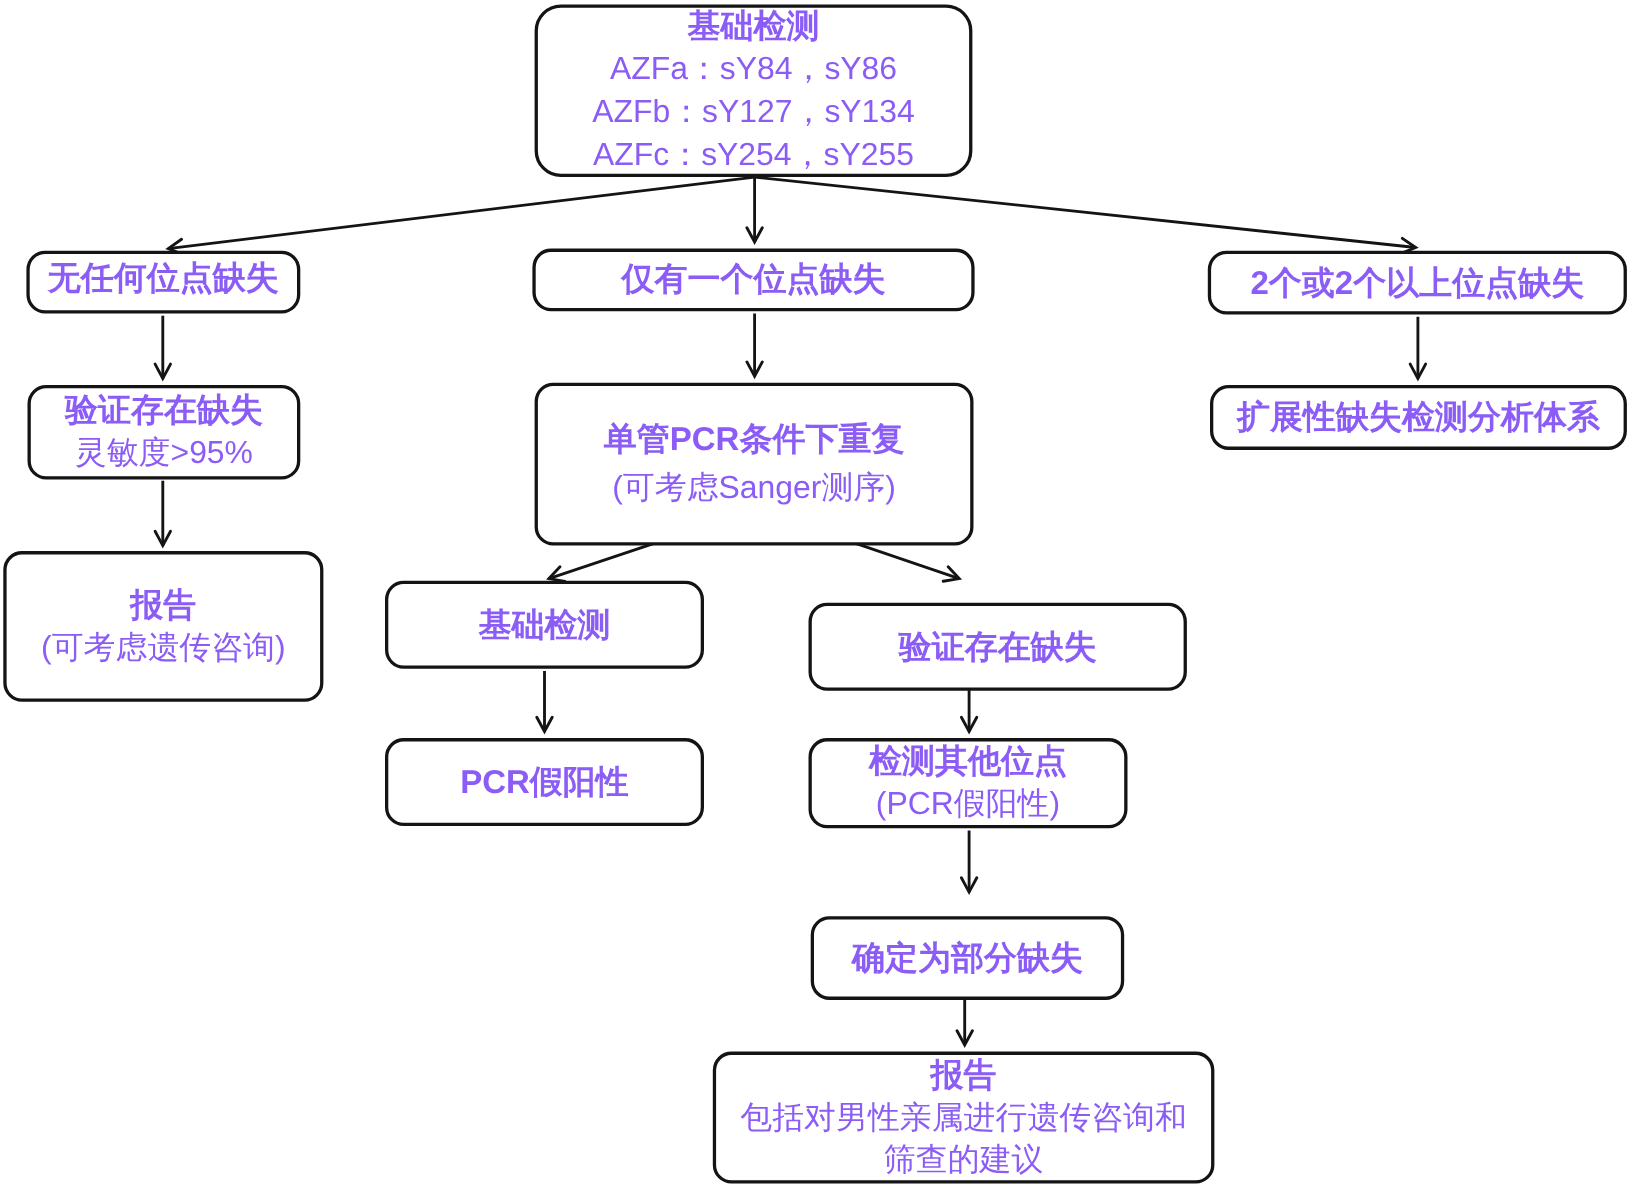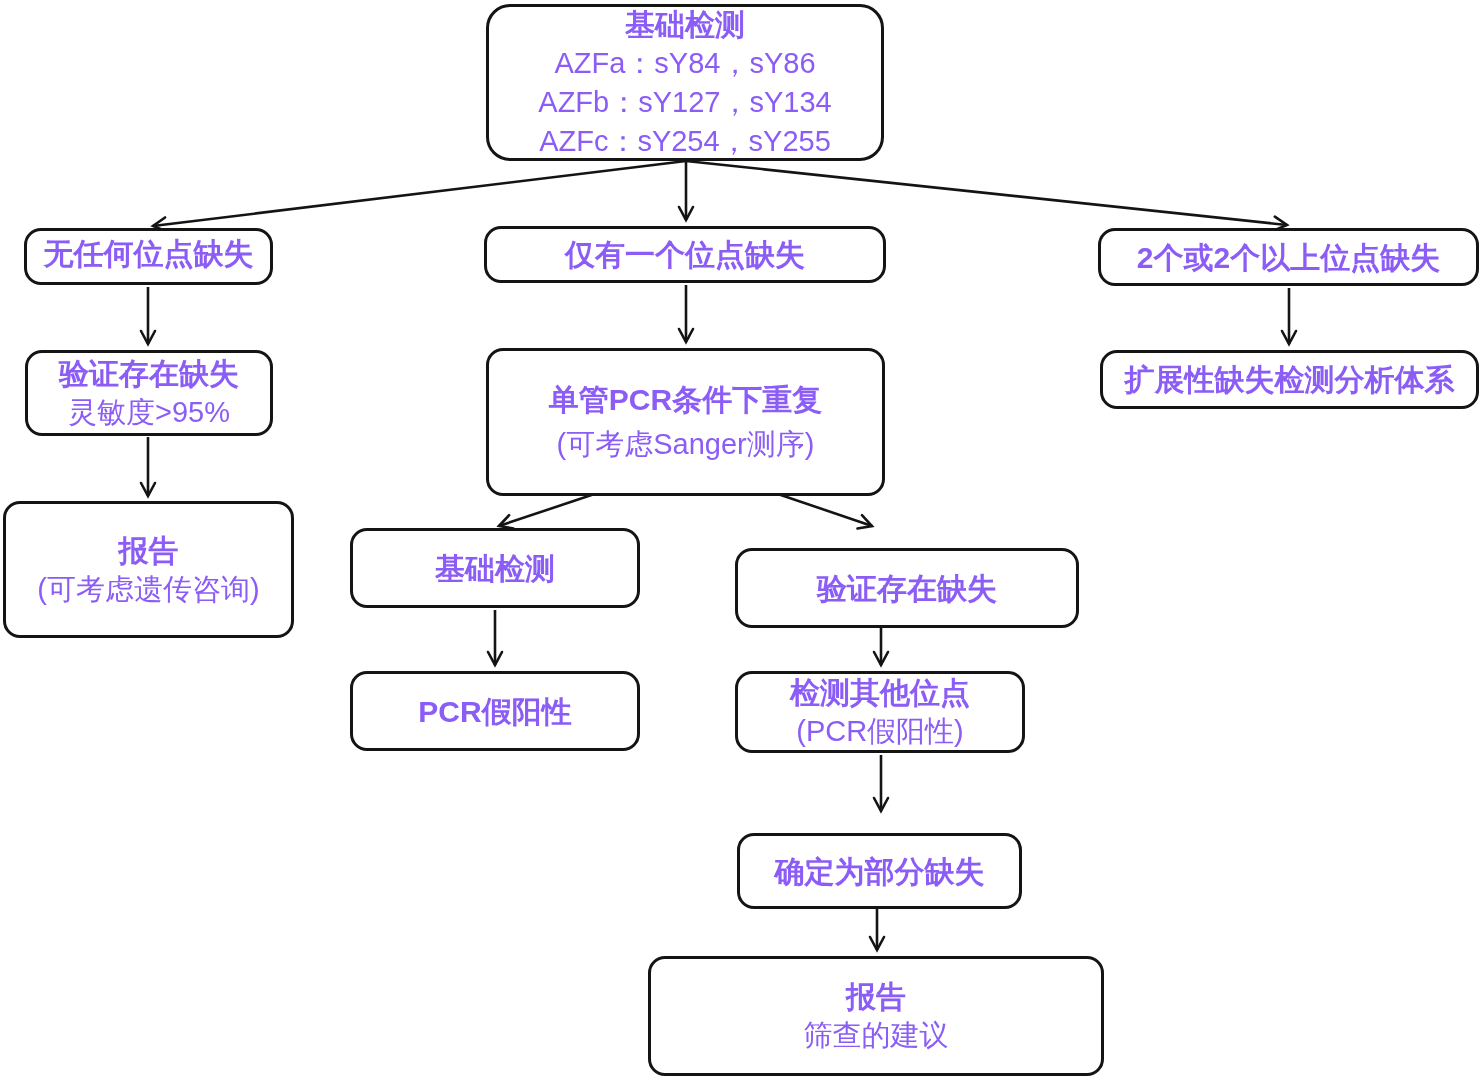--- a/index.html
+++ b/index.html
@@ -118,16 +118,17 @@
     <div class="title">检测其他位点</div>
     <div class="line">(PCR假阳性)</div>
   </div>
 
   <div class="node" style="left:737px; top:817px; width:285px; height:76px;margin-top:16px;">
     <div class="title">确定为部分缺失</div>
   </div>
 
   <div class="node" style="left:648px; top:956px; width:456px; height:120px;">
     <div class="title">报告</div>
+    <div class="line">包括对男性亲属进行遗传咨询和</div>
     <div class="line">筛查的建议</div>
   </div>
 
 </div>
 
 </body></html>

